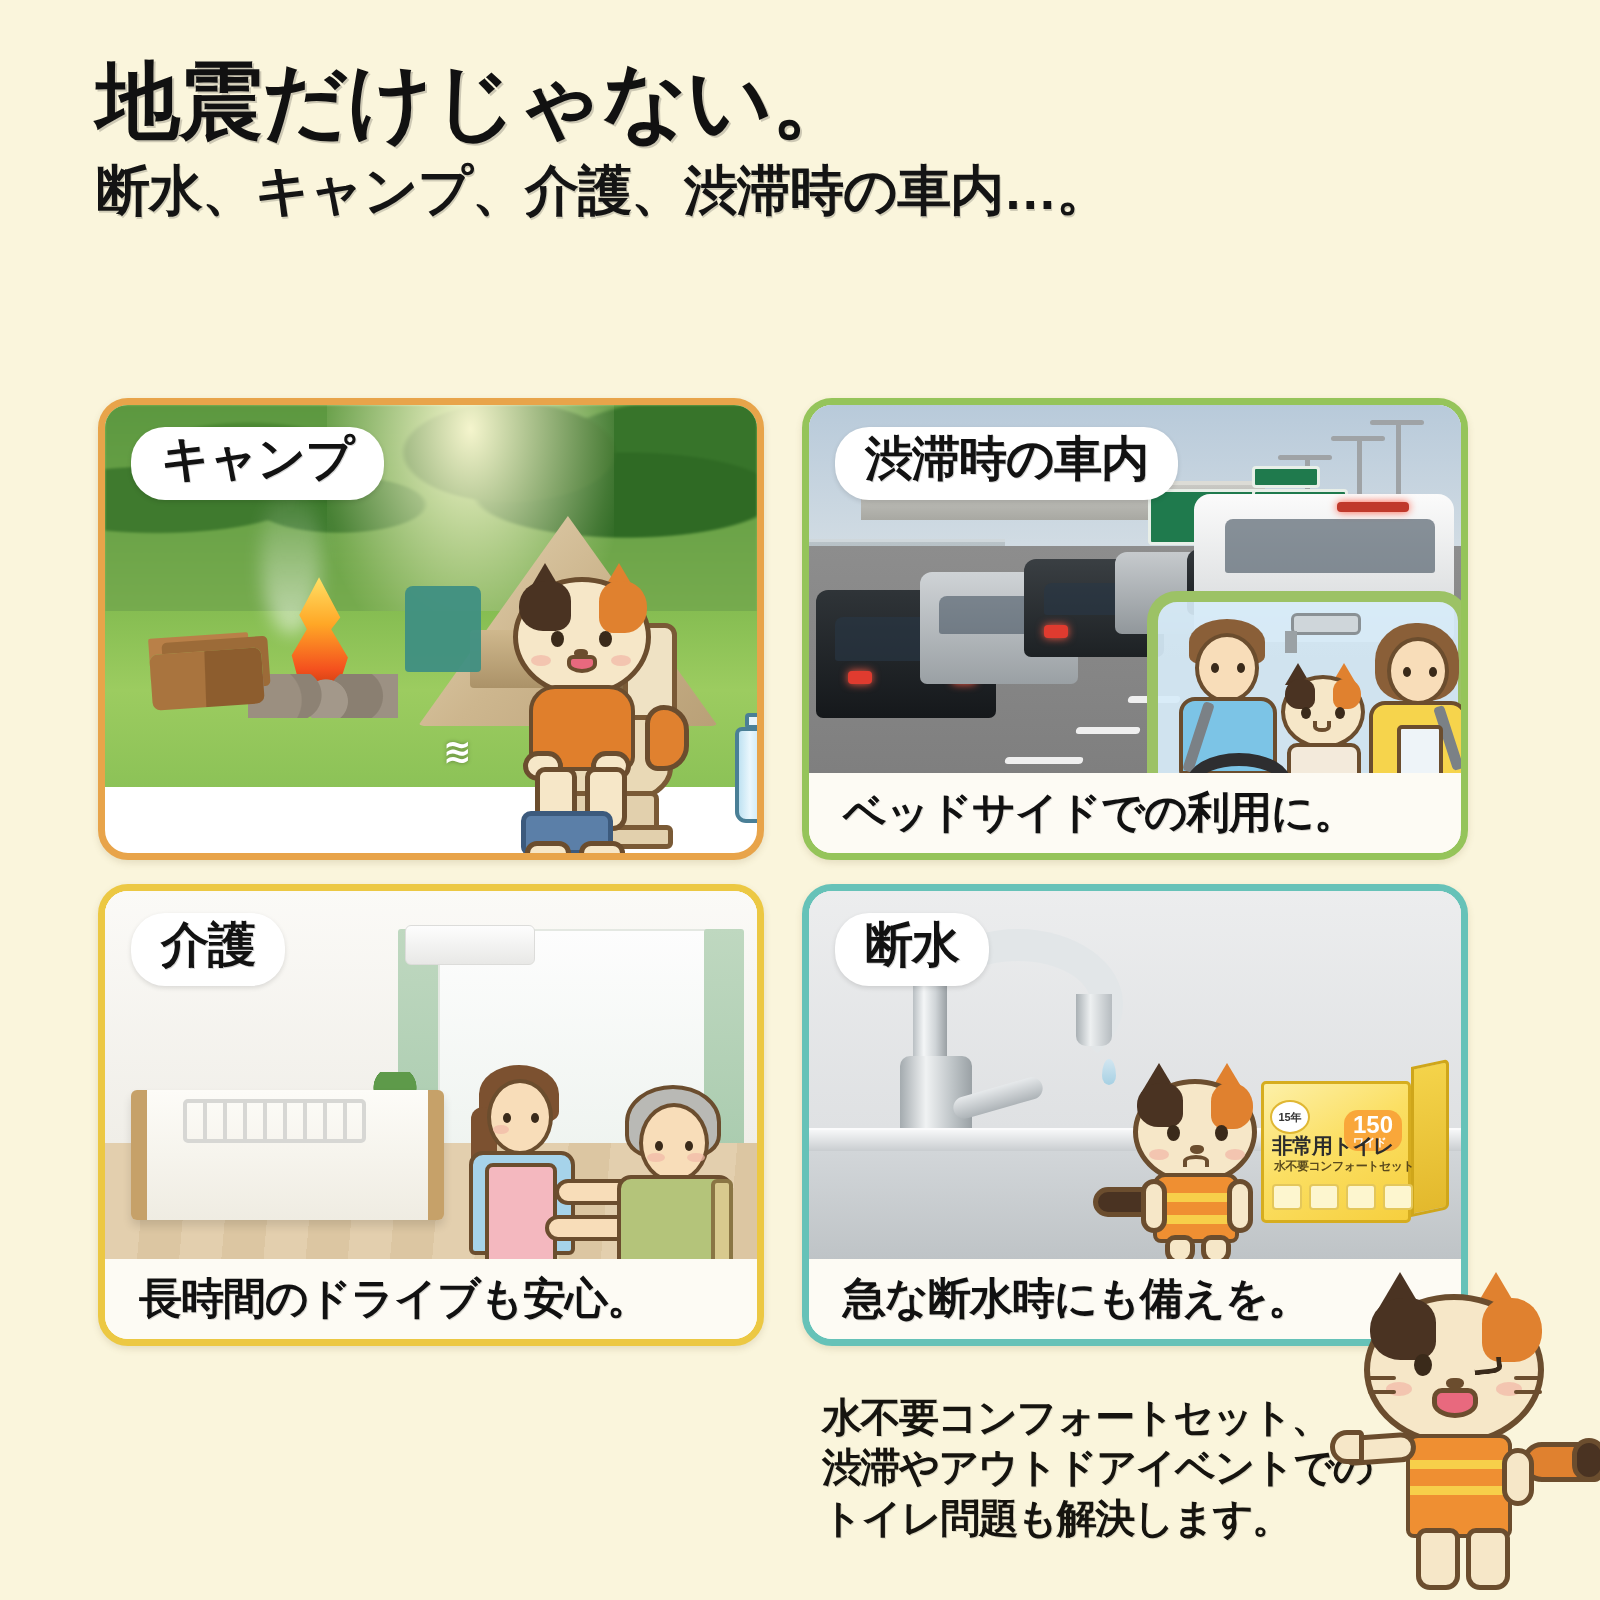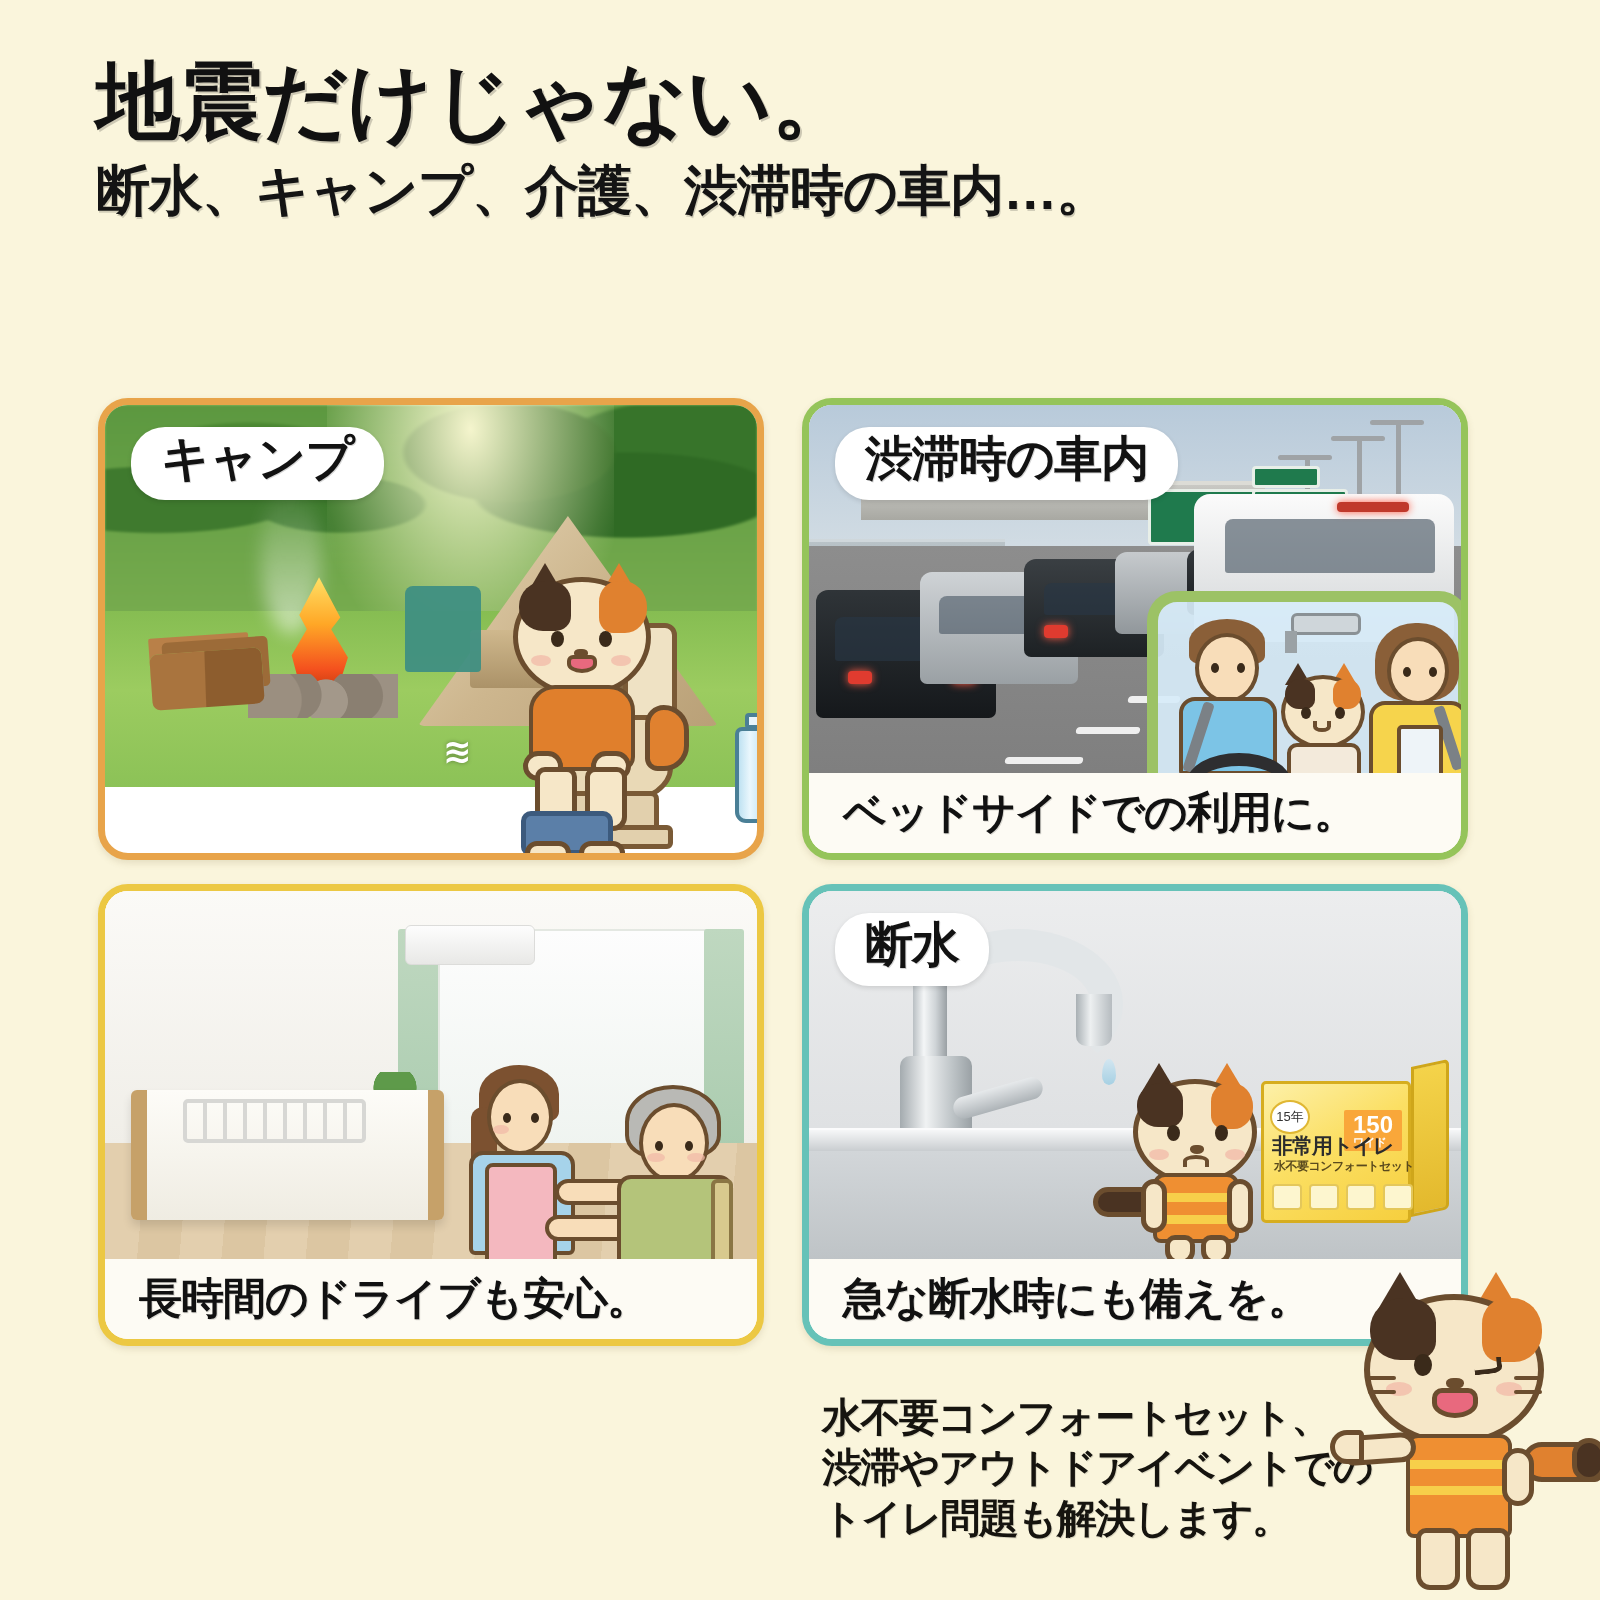--- a/index.html
+++ b/index.html
@@ -296,25 +296,25 @@
   .box-side { position:absolute; left:150px; top:0px; width:38px; height:150px;
     background: linear-gradient(#f4d34a,#e3b92d);
     border:3px solid #cfa61a; border-radius: 0 5px 5px 0;
     transform: skewY(-12deg); transform-origin: left top; }
   .box-title { position:absolute; left:8px; top:48px; font-size:21px; font-weight:900;
     color:#2c2c2c; letter-spacing:-1px; white-space:nowrap; }
   .box-sub { position:absolute; left:10px; top:74px; font-size:12px; font-weight:700;
     color:#5a4a1d; letter-spacing:-0.5px; white-space:nowrap; }
   .box-count { position:absolute; right:6px; top:26px;
     background:#f9a73a; color:#fff; font-size:24px; font-weight:900;
-    padding:2px 9px; border-radius:2px; line-height:1.05; white-space:nowrap; }
+    padding:2px 9px; border-radius:14px; line-height:1.05; white-space:nowrap; }
   .box-count small { font-size:11px; display:block; font-weight:700; }
   .box-badge { position:absolute; left:6px; top:16px; background:#fff;
     border:2px solid #e0b733; border-radius:50%; width:40px; height:34px;
-    font-size:13px; font-weight:400; color:#333; display:flex;
+    font-size:11px; font-weight:700; color:#333; display:flex;
     align-items:center; justify-content:center; }
   .box-hex { position:absolute; bottom:10px; left:8px; display:flex; gap:7px; }
   .box-hex i { width:30px; height:26px; background:#fdf6cf; border:2px solid #e4c75a;
     border-radius:4px; display:block; }
 
   
   .bottom-text {
     position: absolute;
     left: 822px;
     top: 1392px;
@@ -543,20 +543,23 @@
       <div class="chair-wood" style="left:252px; top:120px; width:22px; height:126px;"></div>
       <div class="chair-wood" style="left:156px; top:212px; width:124px; height:18px;"></div>
       <div class="chair-wood" style="left:162px; top:228px; width:14px; height:52px;"></div>
       <div class="chair-wood" style="left:258px; top:228px; width:14px; height:52px;"></div>
       <div style="position:absolute; left:168px; top:254px; width:42px; height:22px;
                   background:#b0a4b8; border:4px solid #6b5a6e; border-radius:11px;"></div>
       <div style="position:absolute; left:212px; top:258px; width:42px; height:22px;
                   background:#b0a4b8; border:4px solid #6b5a6e; border-radius:11px;"></div>
     </div>
 
+    <div class="badge">
+      <div class="badge-text">介護</div>
+    </div>
     <div class="caption-bar">
       <div class="caption-text">長時間のドライブも安心。</div>
     </div>
   </div>
 
   <div class="card teal" style="border-color: rgb(102, 194, 184);">
     <div class="photo">
       <div class="sc-sink">
         <div class="sink-wall"></div>
         <div class="faucet-arc"></div>

